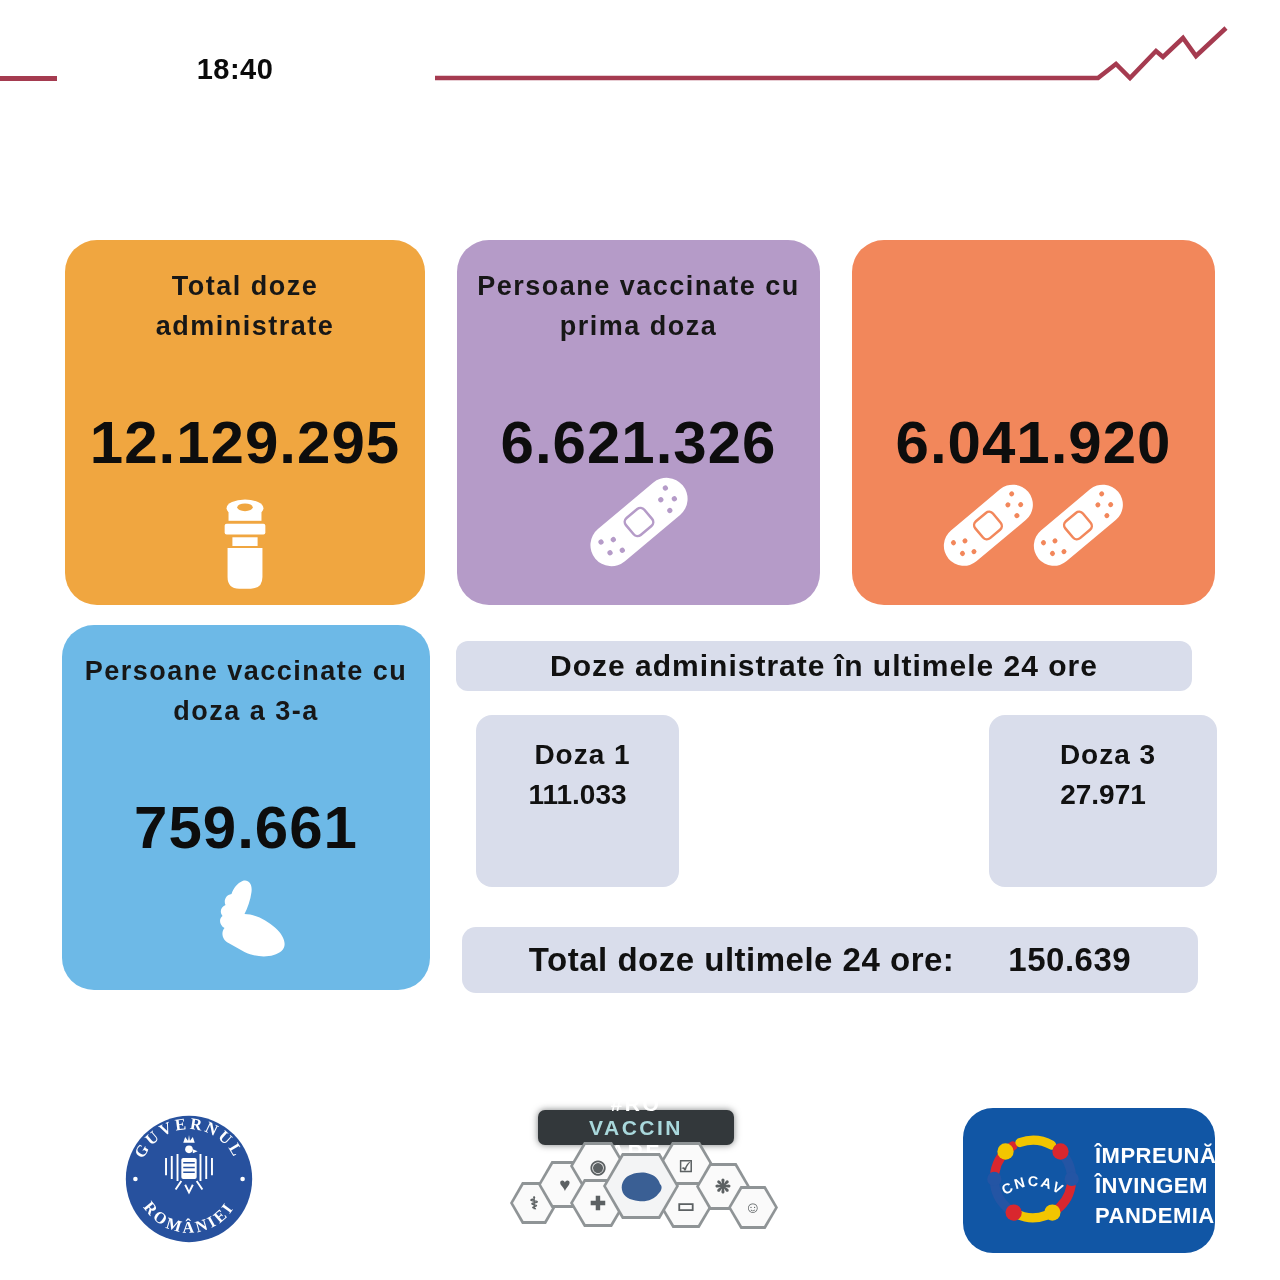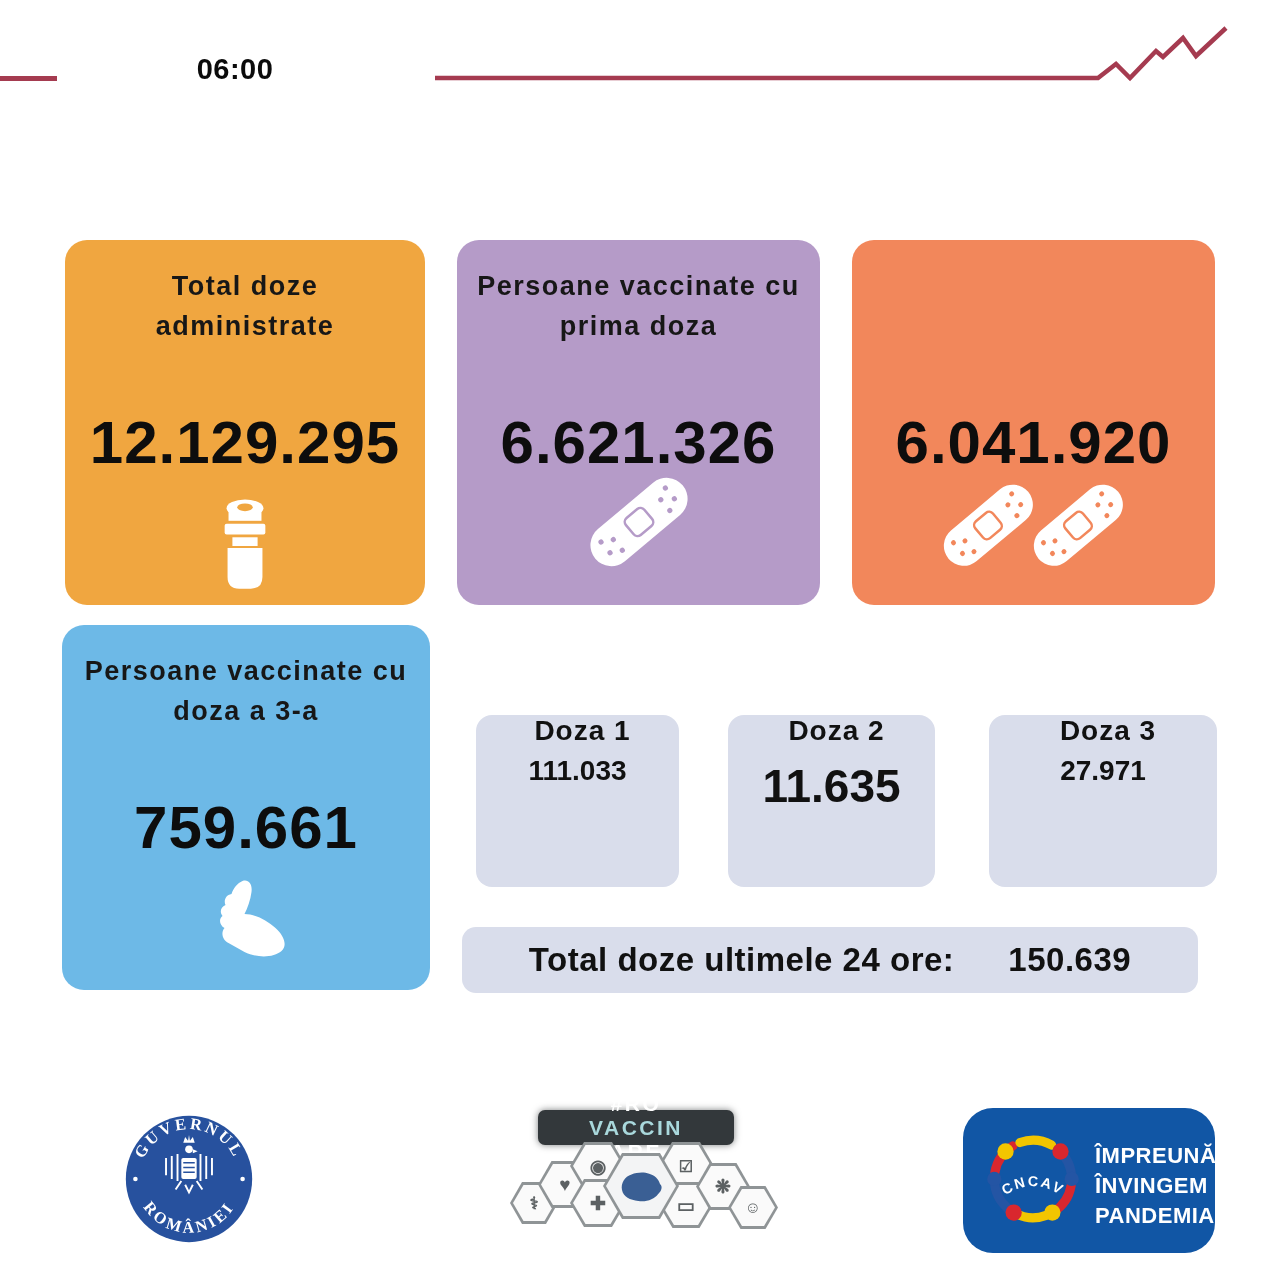--- a/index.html
+++ b/index.html
@@ -7,38 +7,38 @@
   body { font-family:"Liberation Sans", sans-serif; font-weight:bold; color:#111; }
   .page { position:relative; width:1280px; height:1280px; background:#ffffff; overflow:hidden; }
 
   
   .date-block { position:absolute; left:55px; top:48px; width:360px; text-align:center;
                 font-size:29px; letter-spacing:.5px; line-height:42px; color:#0b0b0b; }
   .red-dash { position:absolute; left:0; top:76px; width:57px; height:5px; background:#A53B50; }
   .red-line { position:absolute; left:435px; top:18px; width:800px; height:70px; }
 
   
-  .card { position:absolute; border-radius:22px; text-align:center; }
+  .card { position:absolute; border-radius:32px; text-align:center; }
   .card-total    { left:65px;  top:240px; width:360px; height:365px; background:#F0A640; }
   .card-first    { left:457px; top:240px; width:363px; height:365px; background:#B59BC8; }
   .card-complete { left:852px; top:240px; width:363px; height:365px; background:#F2875B; }
   .card-third    { left:62px;  top:625px; width:368px; height:365px; background:#6DB9E7; }
   .card-title { padding:26px 18px 0 18px; font-size:27px; line-height:40px; letter-spacing:1.5px; color:#171717; }
   .card-value { position:absolute; left:0; right:0; top:168px; font-size:60px; letter-spacing:1px; color:#0d0d0d; }
   .card-icon  { position:absolute; left:0; right:0; bottom:10px; display:flex; justify-content:center; }
 
   
   .panel24 { position:absolute; left:456px; top:635px; width:742px; height:365px; }
   .bar { background:#D9DDEB; border-radius:12px; display:flex; align-items:center; justify-content:center; }
   .head-bar { position:absolute; left:0; top:6px; width:736px; height:50px; font-size:30px; letter-spacing:1px; }
   .dose-box { position:absolute; top:80px; height:172px; background:#D9DDEB; border-radius:16px; text-align:center; }
   .dose-1 { left:20px;  width:203px; }
   .dose-2 { left:272px; width:207px; }
   .dose-3 { left:533px; width:228px; }
-  .dose-label { font-size:28px; letter-spacing:1px;padding-left:10px; }
+  .dose-label { margin-top:24px; font-size:28px; letter-spacing:1px;padding-left:10px; }
   .dose-value { margin-top:8px; font-size:28px; }
   .dose-2 .dose-value { margin-top:12px; font-size:46px; }
   .total-bar { position:absolute; left:6px; top:292px; width:736px; height:66px; border-radius:14px; font-size:33px; letter-spacing:.5px;gap:48px; }
   .total-bar .v { margin-left:6px; }
 
   
   .gov-logo { position:absolute; left:122px; top:1112px; width:134px; height:134px; }
 
   .rovacc-banner { position:absolute; left:538px; top:1110px; width:196px; height:35px; background:#33383B;
                    border-radius:7px; display:flex; align-items:center; justify-content:center;
@@ -57,21 +57,21 @@
   .cncav-emblem { position:absolute; left:14px; top:16px; width:112px; height:112px; }
   .cncav-text { position:absolute; left:132px; top:33px; color:#fff; font-size:22px; line-height:30px; letter-spacing:.5px; }
 </style>
 </head>
 <body>
 
 <div class="page">
 
   <div class="red-dash"></div>
   <div class="date-block">
-    <div>06:00</div>
+    <div>18:40</div>
   </div>
   <svg class="red-line" viewBox="0 0 800 70">
     <polyline points="0,60 663,60 681,46 695,60 721,33 728,39 748,20 761,38 791,10" fill="none" stroke="#A53B50" stroke-width="4.5"></polyline>
   </svg>
 
   <div class="card card-total">
     <div class="card-title">Total doze administrate</div>
     <div class="card-value">12.129.295</div>
     <div class="card-icon">
       <svg width="62" height="98" viewBox="0 0 64 100">
@@ -155,28 +155,25 @@
           L32,71 C26,68 24,61 28,56
           C23,53 22,47 26,44
           C23,40 24,35 29,33
           C27,29 29,23 35,22
           C37,16 41,11 46,9 Z"></path>
       </svg>
     </div>
   </div>
 
   <div class="panel24">
+    <div class="bar head-bar">Doze administrate în ultimele 24 ore</div>
 
     <div class="dose-box dose-1">
       <div class="dose-label">Doza 1</div>
       <div class="dose-value">111.033</div>
-    </div>
-    <div class="dose-box dose-2">
-      <div class="dose-label">Doza 2</div>
-      <div class="dose-value">11.635</div>
     </div>
     <div class="dose-box dose-3">
       <div class="dose-label">Doza 3</div>
       <div class="dose-value">27.971</div>
     </div>
 
     <div class="bar total-bar">
       <span>Total doze ultimele 24 ore:</span>
       <span class="v">150.639</span>
     </div>

